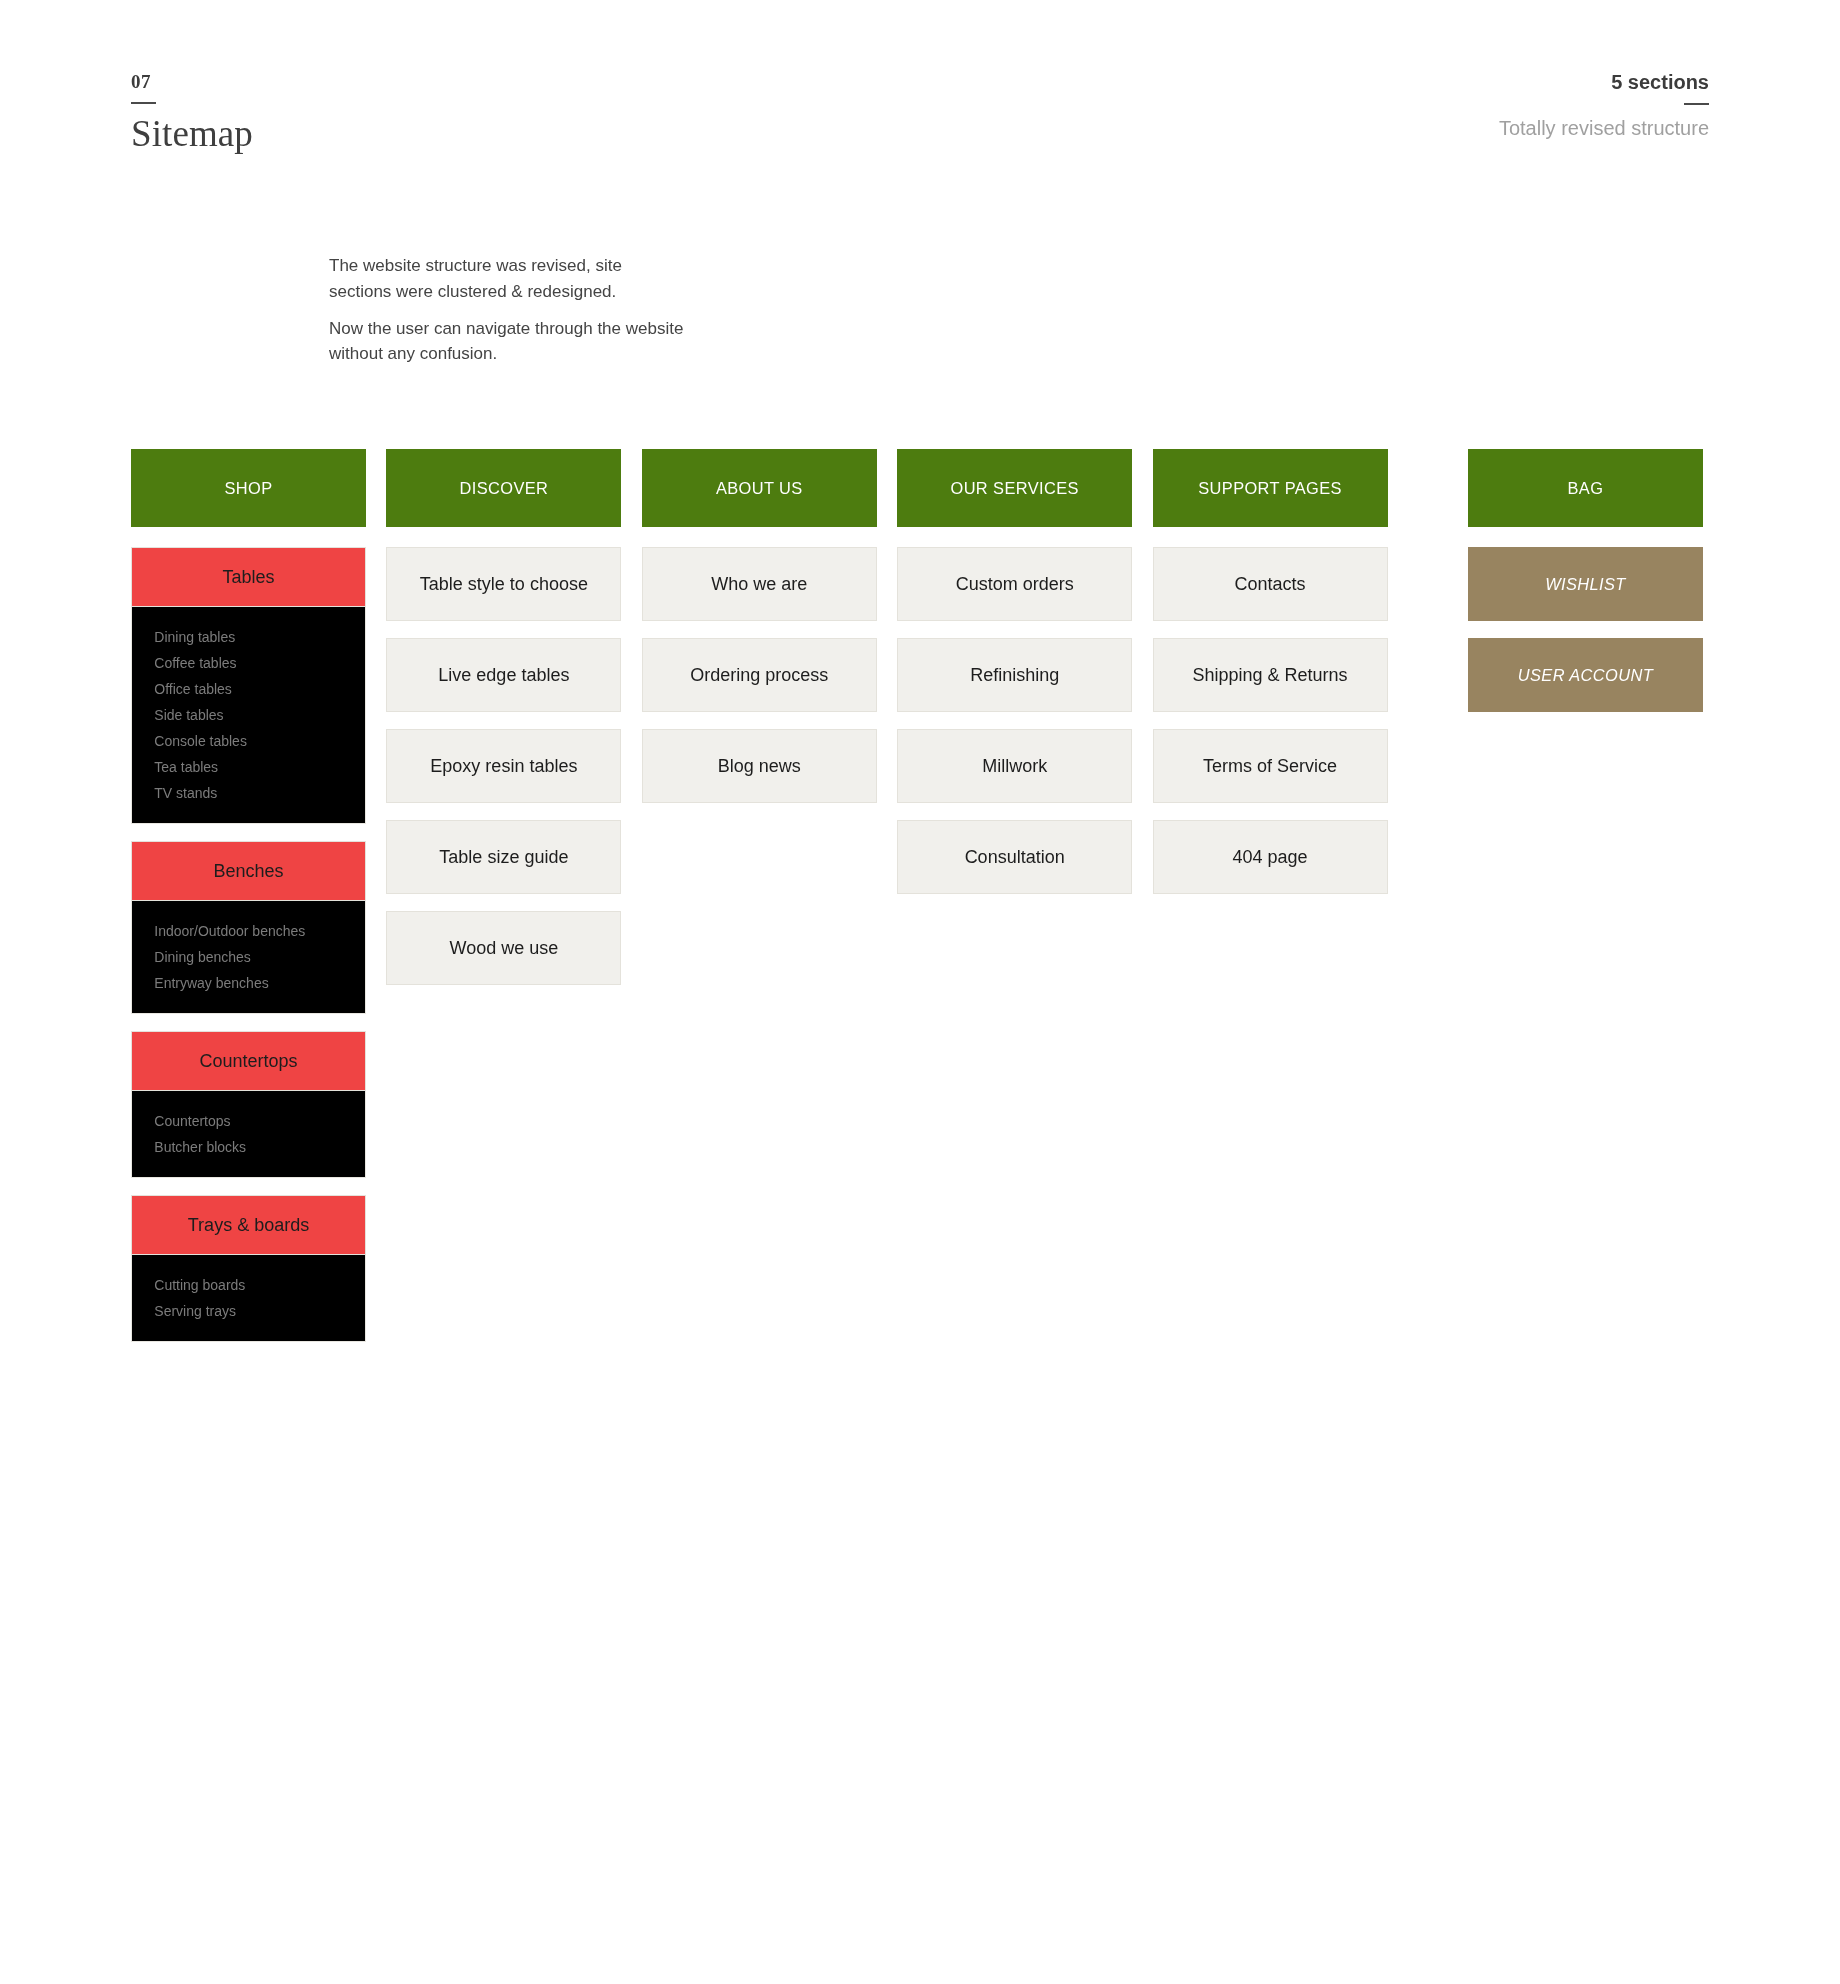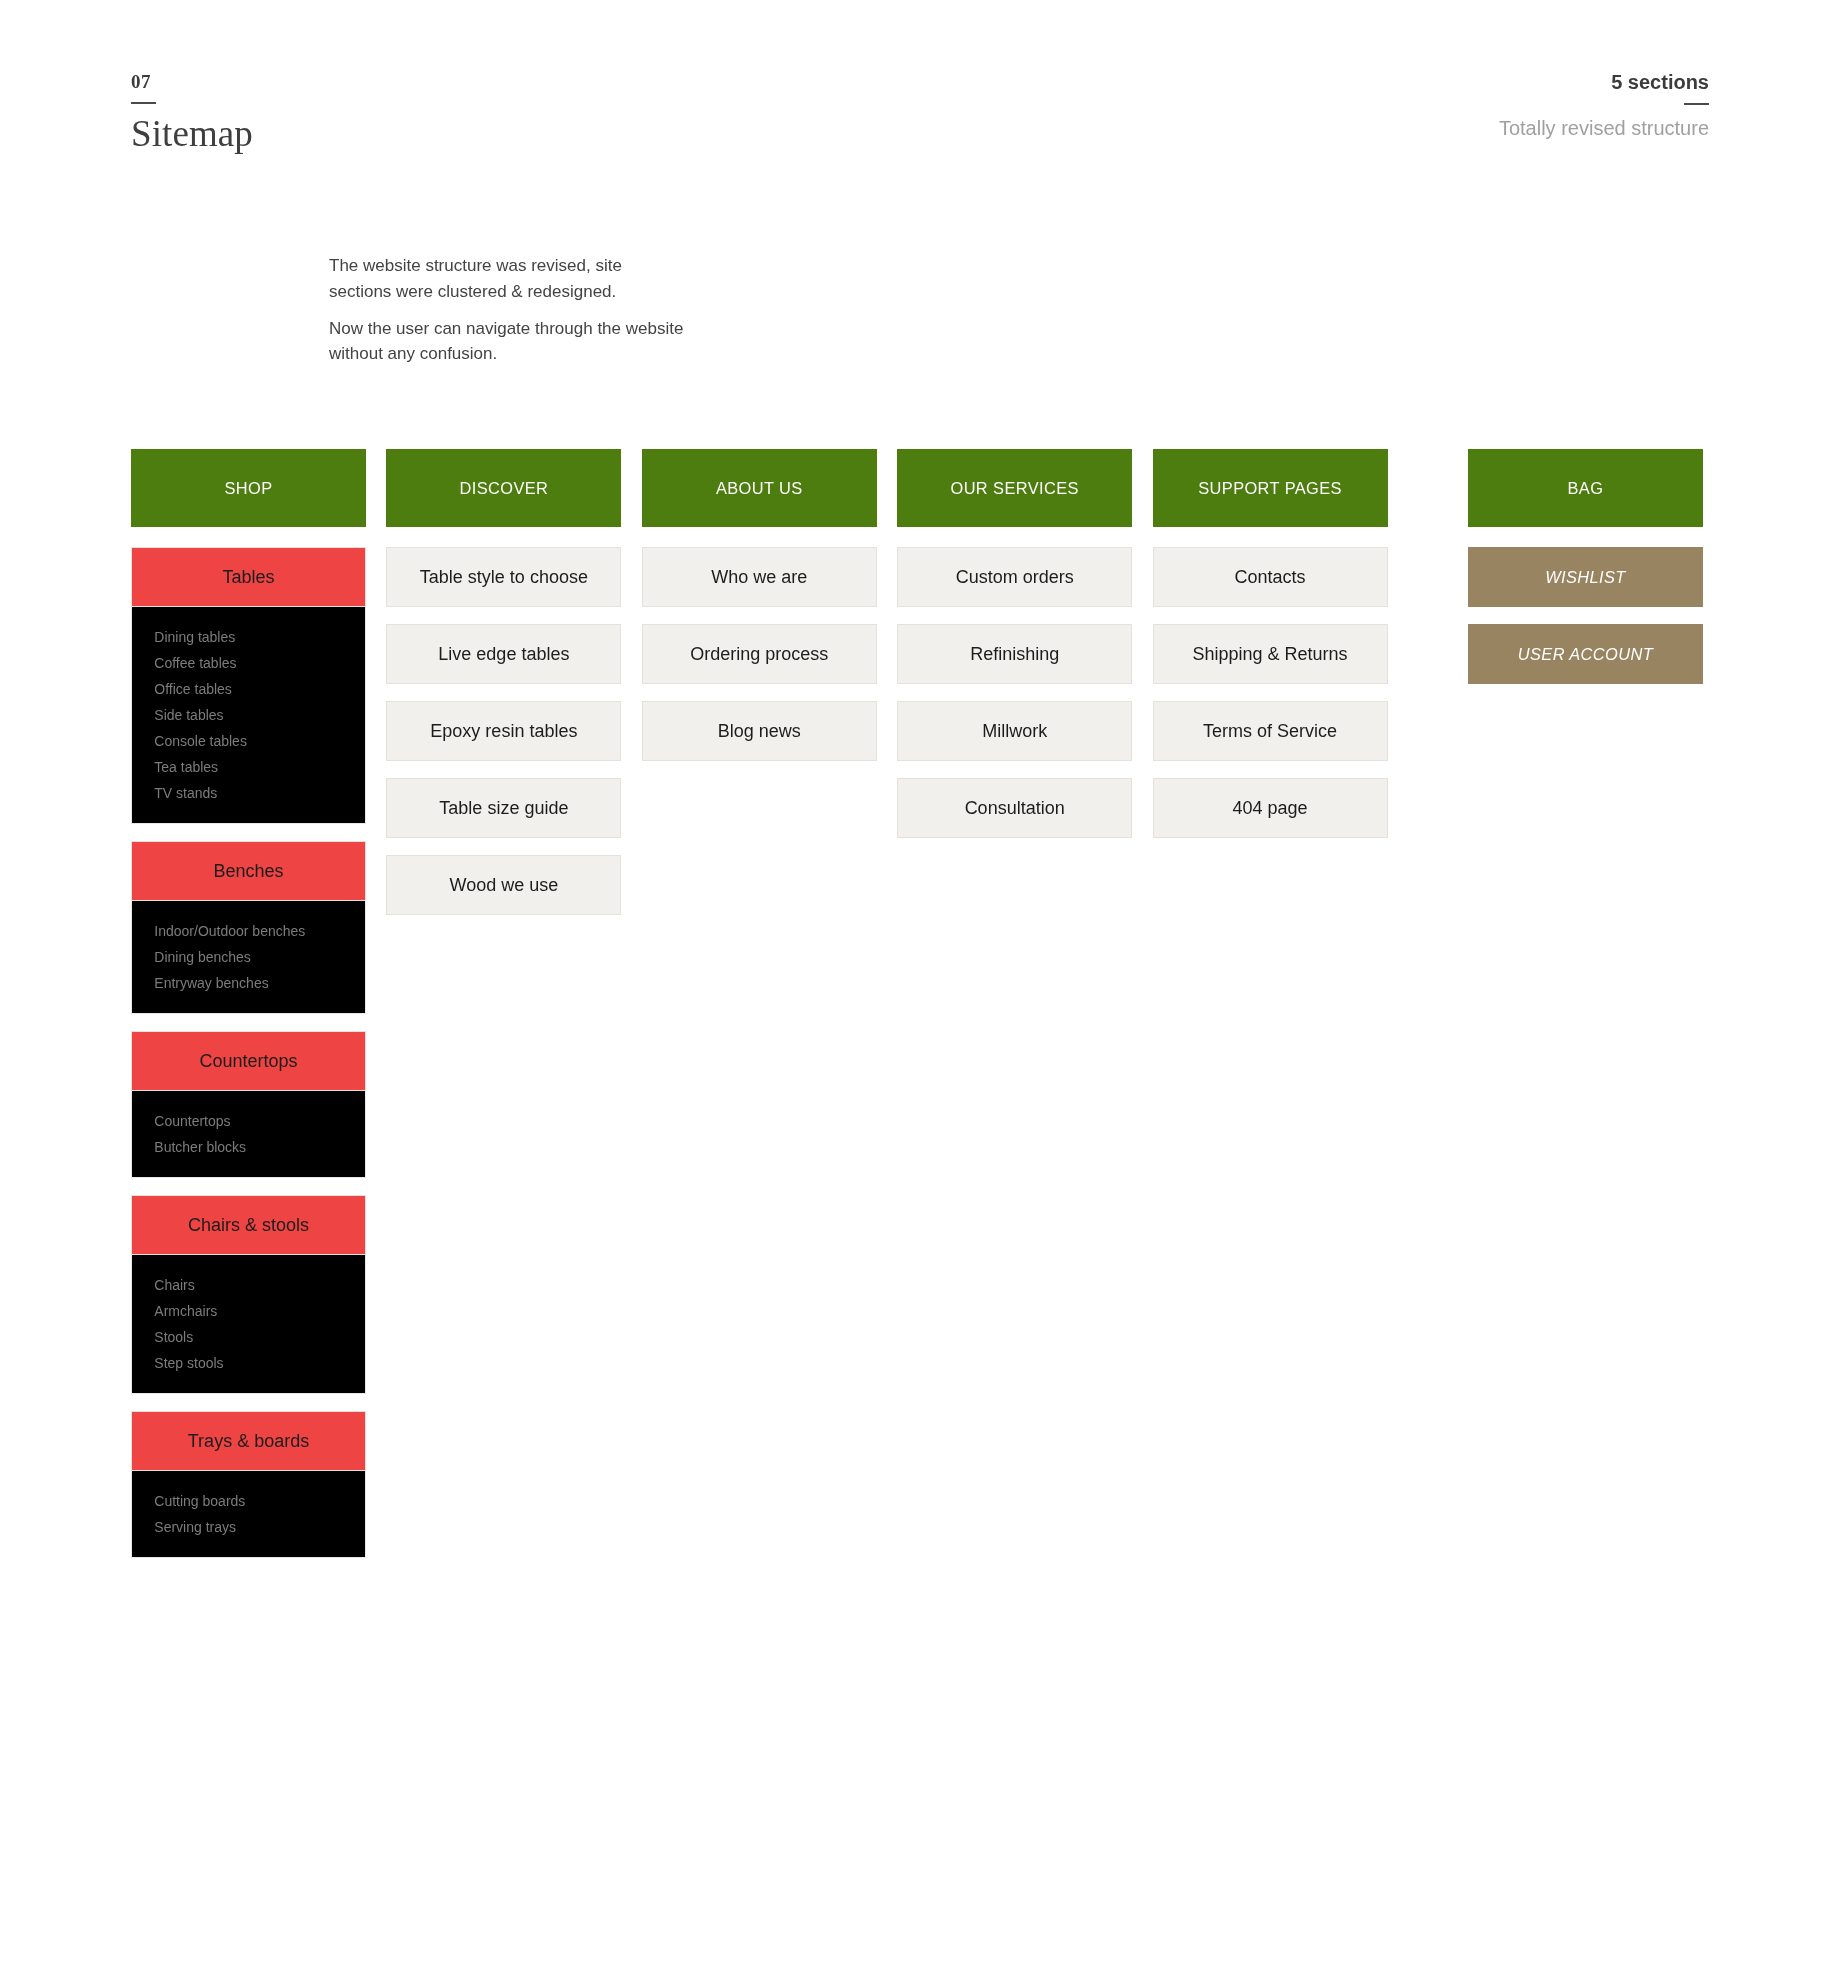--- a/index.html
+++ b/index.html
@@ -137,21 +137,21 @@
     font-size: 16.4px;
     font-weight: 400;
     letter-spacing: 0.4px;
     margin-bottom: 20.4px;
   }
 
   
   .card {
     background: #f1f0ec;
     border: 0.7px solid #e4e2db;
-    height: 60px;
+    height: 74px;
     display: flex;
     align-items: center;
     justify-content: center;
     text-align: center;
     padding: 0 9.2px;
     font-size: 18px;
     font-weight: 400;
     color: #1d1d1d;
     margin-bottom: 17px;
     line-height: 1.2;
@@ -251,29 +251,20 @@
             </div>
           </div>
           <div class="group">
             <div class="group-title">Countertops</div>
             <div class="group-body">
               <div class="sub-item">Countertops</div>
               <div class="sub-item">Butcher blocks</div>
             </div>
           </div>
           <div class="group">
-            <div class="group-title">Chairs &amp; stools</div>
-            <div class="group-body">
-              <div class="sub-item">Chairs</div>
-              <div class="sub-item">Armchairs</div>
-              <div class="sub-item">Stools</div>
-              <div class="sub-item">Step stools</div>
-            </div>
-          </div>
-          <div class="group">
             <div class="group-title">Trays &amp; boards</div>
             <div class="group-body">
               <div class="sub-item">Cutting boards</div>
               <div class="sub-item">Serving trays</div>
             </div>
           </div>
         </div>
         <div class="column">
           <div class="col-header">DISCOVER</div>
           <div class="card">Table style to choose</div>

